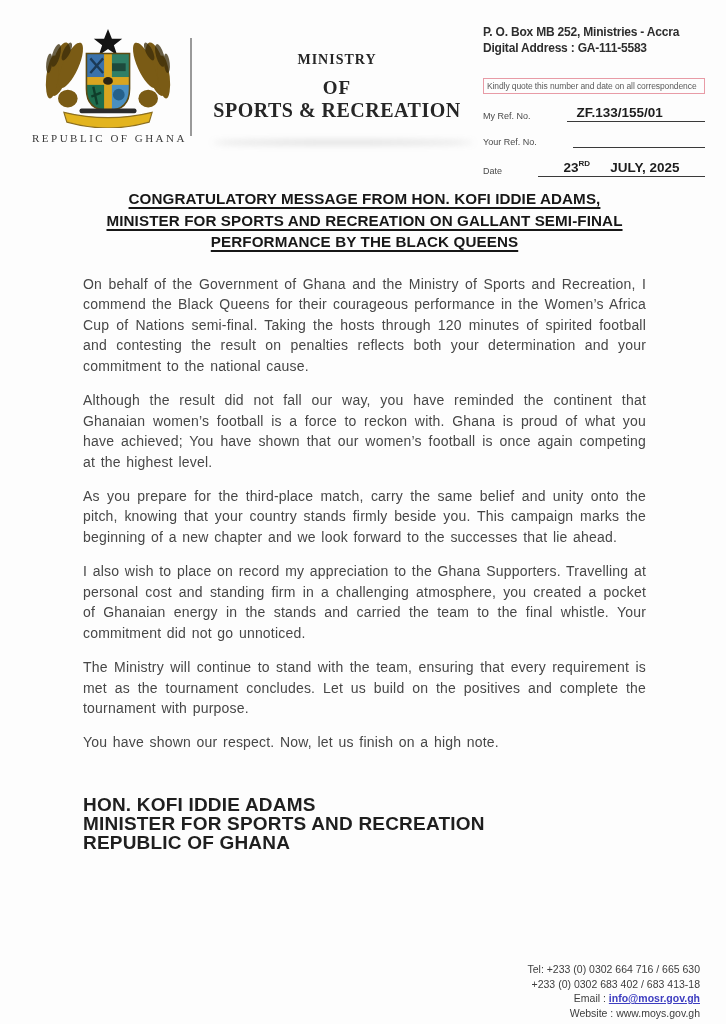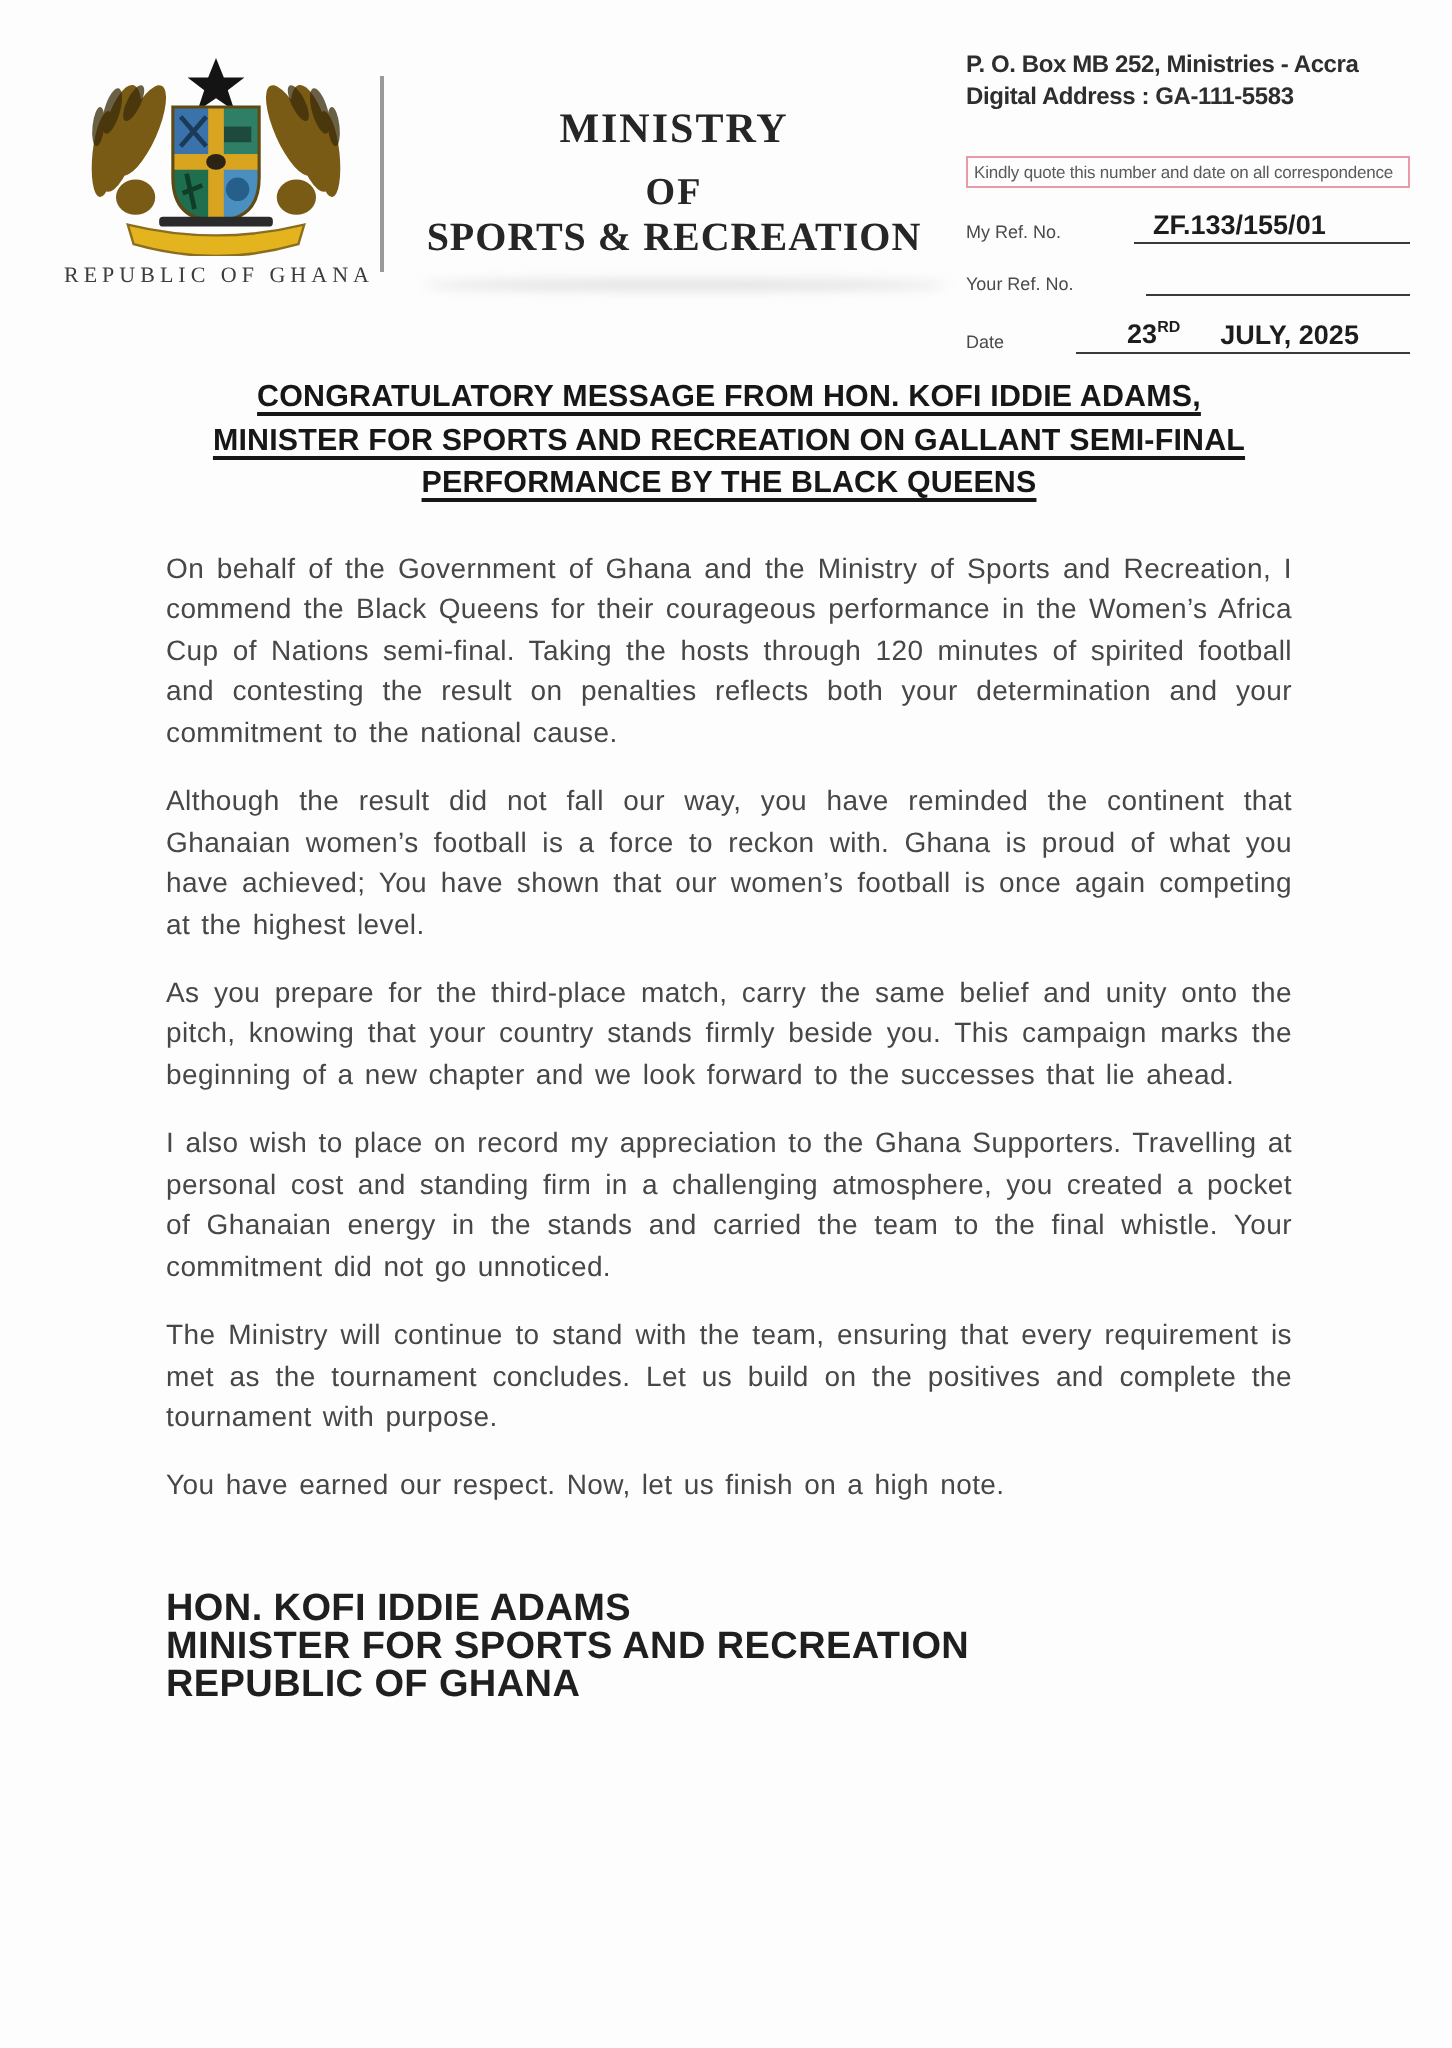--- a/index.html
+++ b/index.html
@@ -29,21 +29,21 @@
     position: absolute; left: 190px; top: 38px;
     width: 2px; height: 98px; background: #9a9a9a;
   }
   .ministry {
     position: absolute; left: 198px; top: 52px; width: 278px;
     text-align: center;
     font-family: "Liberation Serif", serif;
     font-weight: bold;
     color: #262626;
   }
-  .ministry .m-line1 { font-size: 21px; letter-spacing: 1px; }
+  .ministry .m-line1 { font-size: 14px; letter-spacing: 1px; }
   .ministry .m-line2 { font-size: 19px; margin-top: 9px; letter-spacing: 1px; }
   .ministry .m-line3 { font-size: 20px; margin-top: 0; letter-spacing: 0.5px; white-space: nowrap; }
   .ministry-smudge {
     position: absolute; left: 212px; top: 140px; width: 262px; height: 5px;
     background: rgba(110,110,110,0.22); filter: blur(3px); border-radius: 50%;
   }
 
   .contact { position: absolute; left: 483px; top: 24px; width: 222px; color: #2e2e2e; }
   .contact .addr { font-size: 12px; font-weight: bold; line-height: 16px; white-space: nowrap; letter-spacing: -0.2px; }
   .quote-note {
@@ -198,23 +198,29 @@
       <span class="t-line"><span>CONGRATULATORY MESSAGE FROM HON. KOFI IDDIE ADAMS,</span></span>
       <span class="t-line"><span>MINISTER FOR SPORTS AND RECREATION ON GALLANT SEMI-FINAL</span></span>
       <span class="t-line"><span>PERFORMANCE BY THE BLACK QUEENS</span></span>
     </div>
 
     <p class="para">On behalf of the Government of Ghana and the Ministry of Sports and Recreation, I commend the Black Queens for their courageous performance in the Women’s Africa Cup of Nations semi-final. Taking the hosts through 120 minutes of spirited football and contesting the result on penalties reflects both your determination and your commitment to the national cause.</p>
     <p class="para">Although the result did not fall our way, you have reminded the continent that Ghanaian women’s football is a force to reckon with. Ghana is proud of what you have achieved; You have shown that our women’s football is once again competing at the highest level.</p>
     <p class="para">As you prepare for the third-place match, carry the same belief and unity onto the pitch, knowing that your country stands firmly beside you. This campaign marks the beginning of a new chapter and we look forward to the successes that lie ahead.</p>
     <p class="para">I also wish to place on record my appreciation to the Ghana Supporters. Travelling at personal cost and standing firm in a challenging atmosphere, you created a pocket of Ghanaian energy in the stands and carried the team to the final whistle. Your commitment did not go unnoticed.</p>
     <p class="para">The Ministry will continue to stand with the team, ensuring that every requirement is met as the tournament concludes. Let us build on the positives and complete the tournament with purpose.</p>
-    <p class="para">You have earned our respect. Now, let us finish on a high note.</p>
+    <p class="para">You have shown our respect. Now, let us finish on a high note.</p>
 
     <div class="signature">
       <div class="sig-line">HON. KOFI IDDIE ADAMS</div>
       <div class="sig-line">MINISTER FOR SPORTS AND RECREATION</div>
       <div class="sig-line">REPUBLIC OF GHANA</div>
     </div>
   </div>
 
+  <div class="footer">
+    <div>Tel: +233 (0) 0302 664 716 / 665 630</div>
+    <div>+233 (0) 0302 683 402 / 683 413-18</div>
+    <div><span>Email : </span><a href="#" class="email-link">info@mosr.gov.gh</a></div>
+    <div><span>Website : </span><span>www.moys.gov.gh</span></div>
+  </div>
 
 </div>
 
 </body></html>

